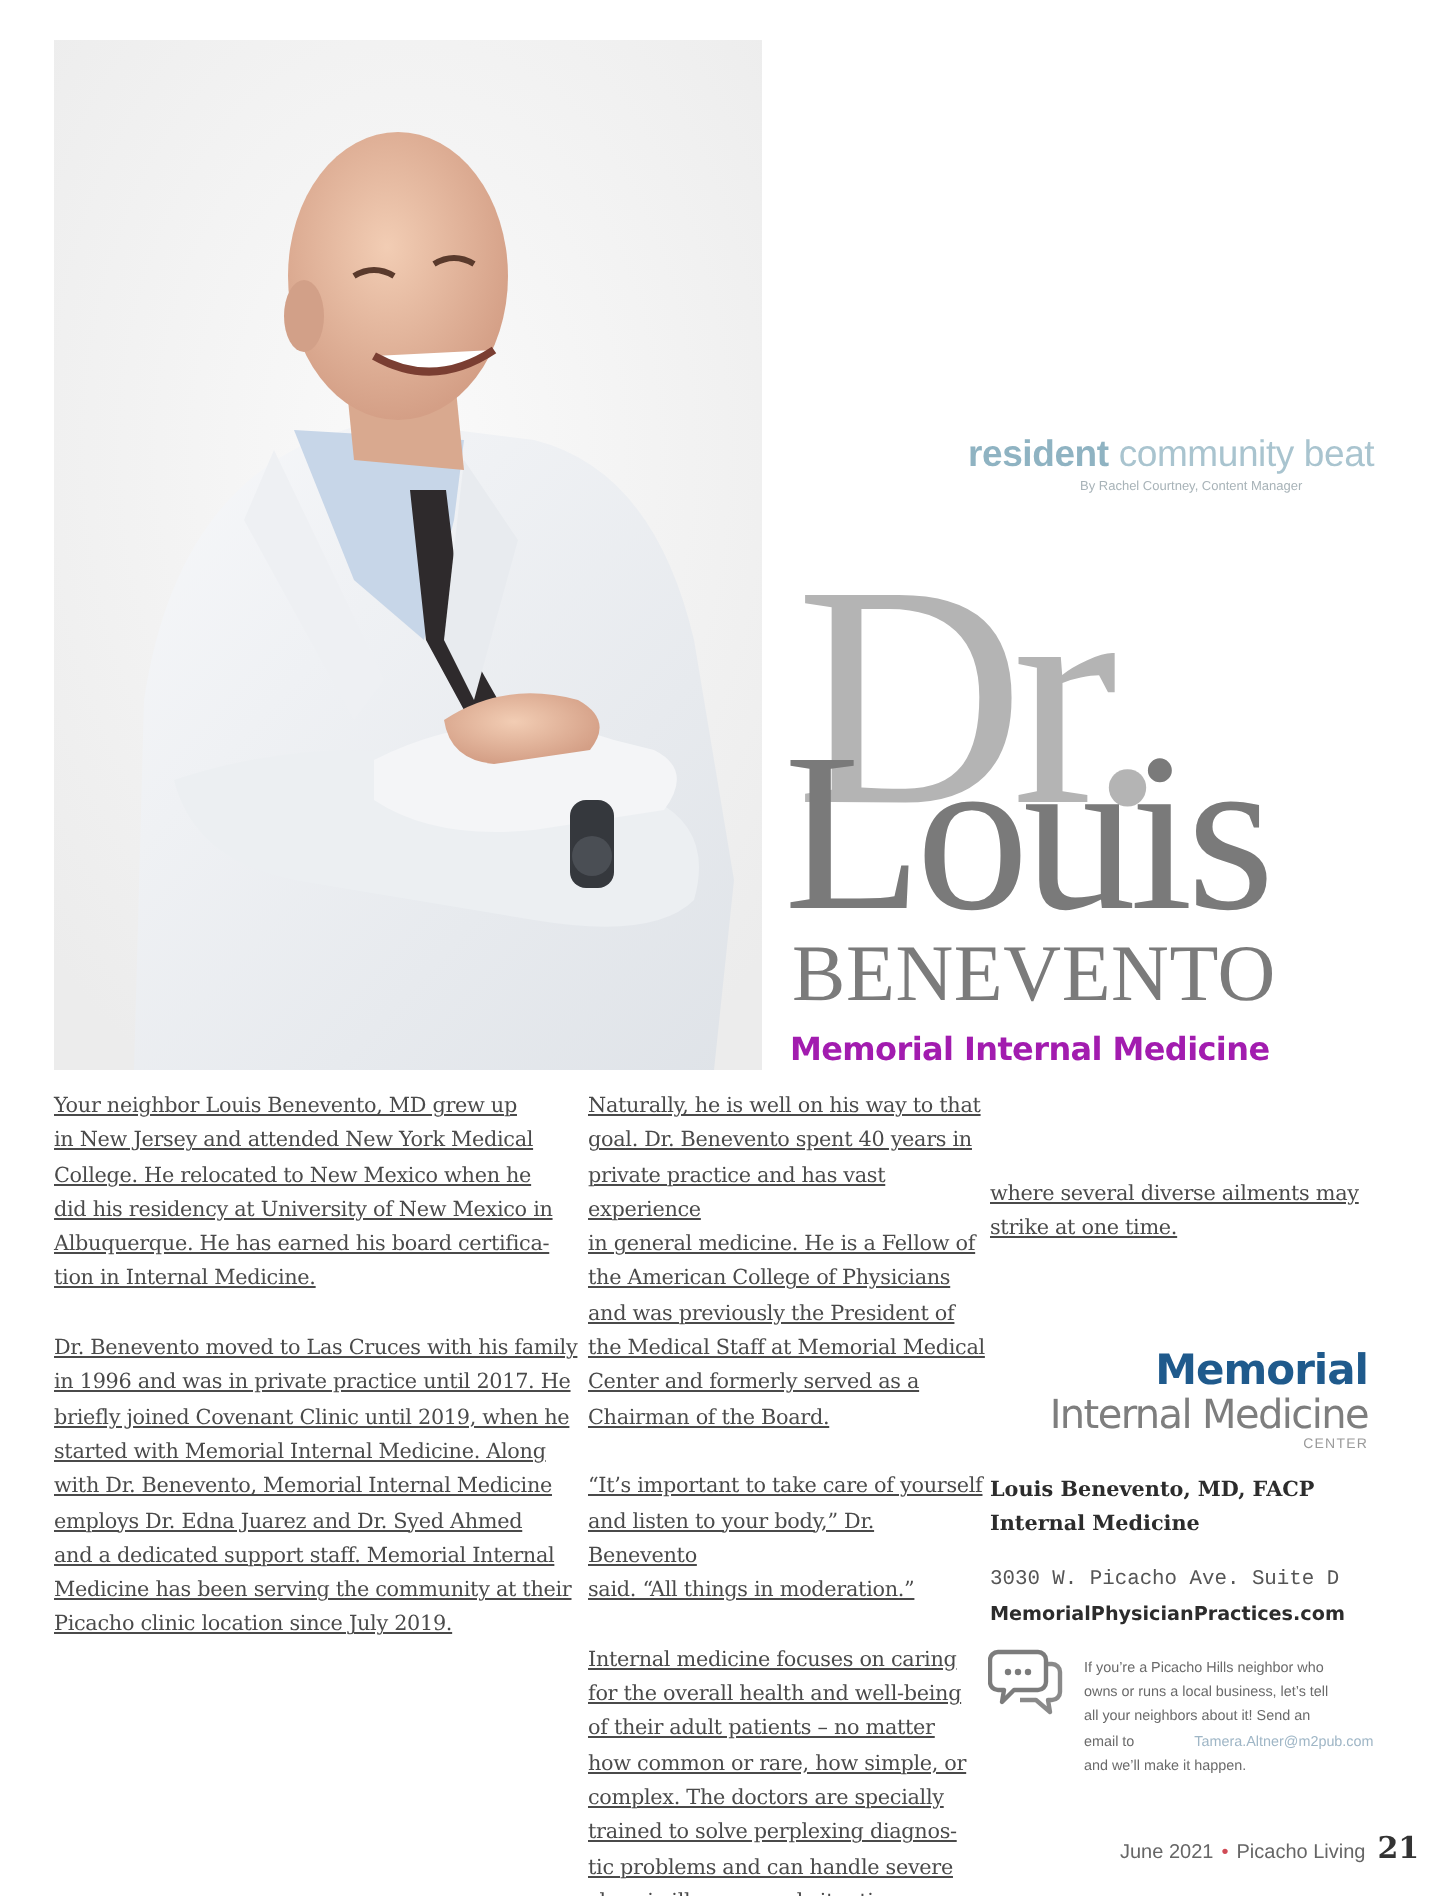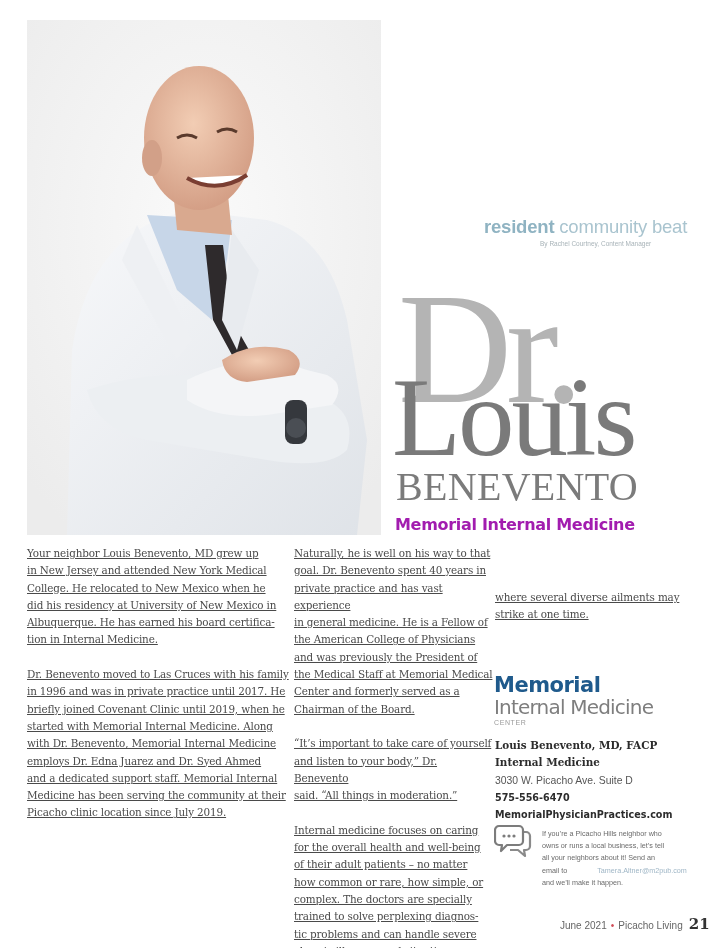--- a/index.html
+++ b/index.html
@@ -61,37 +61,37 @@
     font-family: "DejaVu Serif", serif;
     font-size: 10.4px; line-height: 17.3px; color: #4a4a4a;
     letter-spacing: -0.15px;
   }
   .col p { margin: 0 0 17.3px 0; white-space: pre-line; text-decoration: underline; }
   .col1 { left: 27px; top: 545px; width: 262px; }
   .col2 { left: 294px; top: 545px; width: 200px; }
   .col3 { left: 495px; top: 545px; width: 200px; margin-top: 44px; }
 
   
-  .logo { left: 494px; top: 674px; width: 190px; text-align: left; }
+  .logo { left: 494px; top: 674px; width: 190px; text-align: right; }
   .logo-top {
     font-family: "DejaVu Sans", sans-serif; font-weight: bold;
     font-size: 21px; line-height: 22px; color: #1f5a8c; letter-spacing: -0.5px;
   }
   .logo-mid {
     font-family: "DejaVu Sans", sans-serif;
     font-size: 20px; line-height: 22px; color: #7e7e7e; letter-spacing: -0.8px; white-space: nowrap;
   }
   .logo-sub {
     font-family: "Liberation Sans", sans-serif;
     font-size: 7px; line-height: 10px; color: #9a9a9a; letter-spacing: 0.6px;
   }
   .contact { left: 495px; top: 737px; width: 210px; }
   .contact div { font-size: 10.4px; line-height: 17.3px; white-space: nowrap; }
   .c-name, .c-dept { font-family: "DejaVu Serif", serif; font-weight: bold; color: #2c2c2c; }
-  .c-addr { font-family: Liberation Sans, sans-serif; color: #555; }
+  .c-addr { font-family: Liberation Mono, monospace; color: #555; margin-top: 10px; }
   .c-phone, .c-web { font-family: "DejaVu Sans", sans-serif; font-weight: bold; color: #2c2c2c; font-size: 9.6px !important; }
 
   
   .chat-icon { left: 494px; top: 824px; width: 38px; height: 36px; }
   .callout {
     left: 542px; top: 828px; width: 170px;
     font-family: "Liberation Sans", sans-serif;
     font-size: 7.2px; line-height: 12.2px; color: #6a6a6a; white-space: pre-line;
   }
   .callout .email { color: #9fb6c6; margin-left: 28px; }
@@ -213,21 +213,20 @@
 <div class="abs logo">
   <div class="logo-top">Memorial</div>
   <div class="logo-mid">Internal Medicine</div>
   <div class="logo-sub">CENTER</div>
 </div>
 
 <div class="abs contact">
   <div class="c-name">Louis Benevento, MD, FACP</div>
   <div class="c-dept">Internal Medicine</div>
   <div class="c-addr">3030 W. Picacho Ave. Suite D</div>
-  <div class="c-phone">575-556-6470</div>
   <div class="c-web">MemorialPhysicianPractices.com</div>
 </div>
 
 <div class="abs chat-icon">
   <svg width="38" height="36" viewBox="0 0 38 36">
     <path d="M12 8 h20 a4 4 0 0 1 4 4 v10 a4 4 0 0 1 -4 4 h-2 l1 6 l-7 -6 h-8" fill="none" stroke="#8a8a8a" stroke-width="2.2" stroke-linejoin="round"></path>
     <path d="M5 2 h20 a4 4 0 0 1 4 4 v11 a4 4 0 0 1 -4 4 h-12 l-6 6 l1 -6 h-3 a4 4 0 0 1 -4 -4 v-11 a4 4 0 0 1 4 -4 z" fill="#fff" stroke="#7c7c7c" stroke-width="2.2" stroke-linejoin="round"></path>
     <circle cx="10" cy="12" r="1.6" fill="#7c7c7c"></circle>
     <circle cx="15" cy="12" r="1.6" fill="#7c7c7c"></circle>
     <circle cx="20" cy="12" r="1.6" fill="#7c7c7c"></circle>

